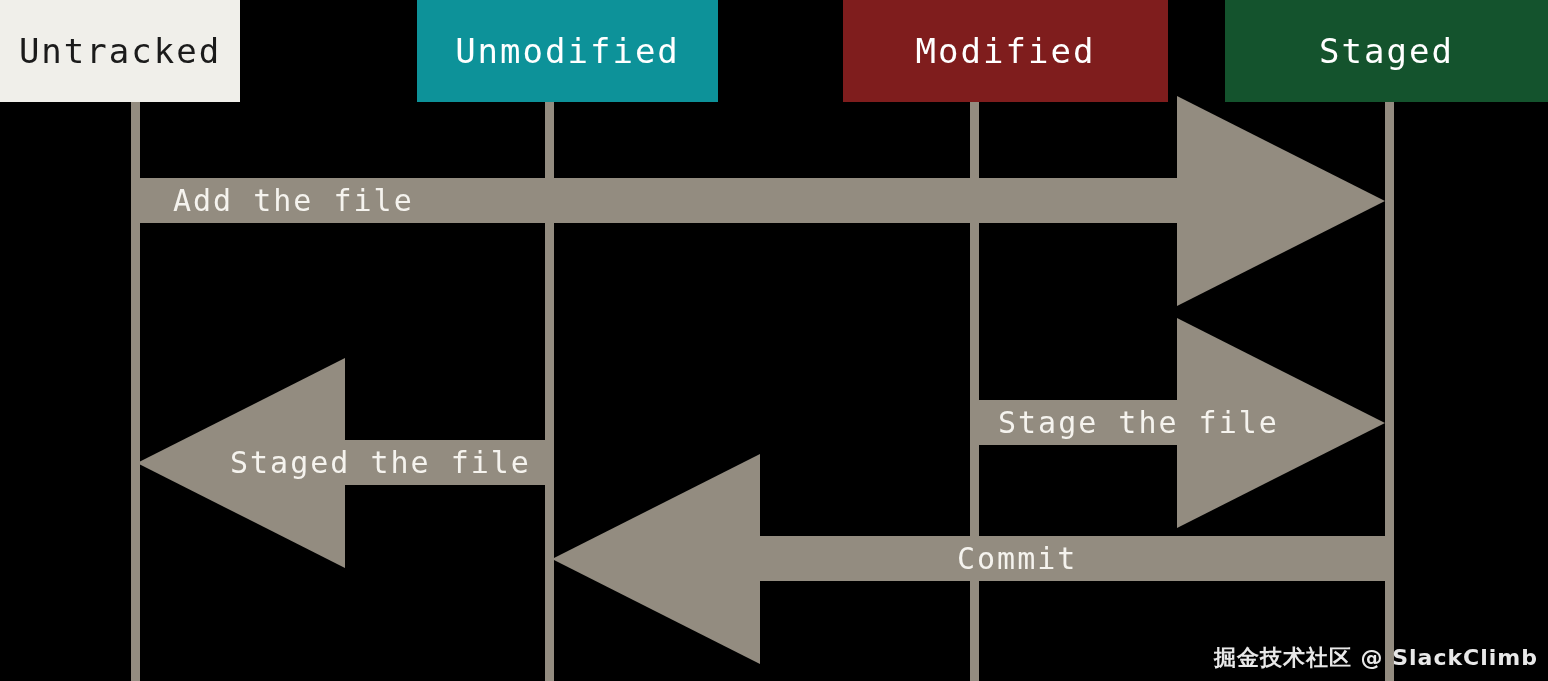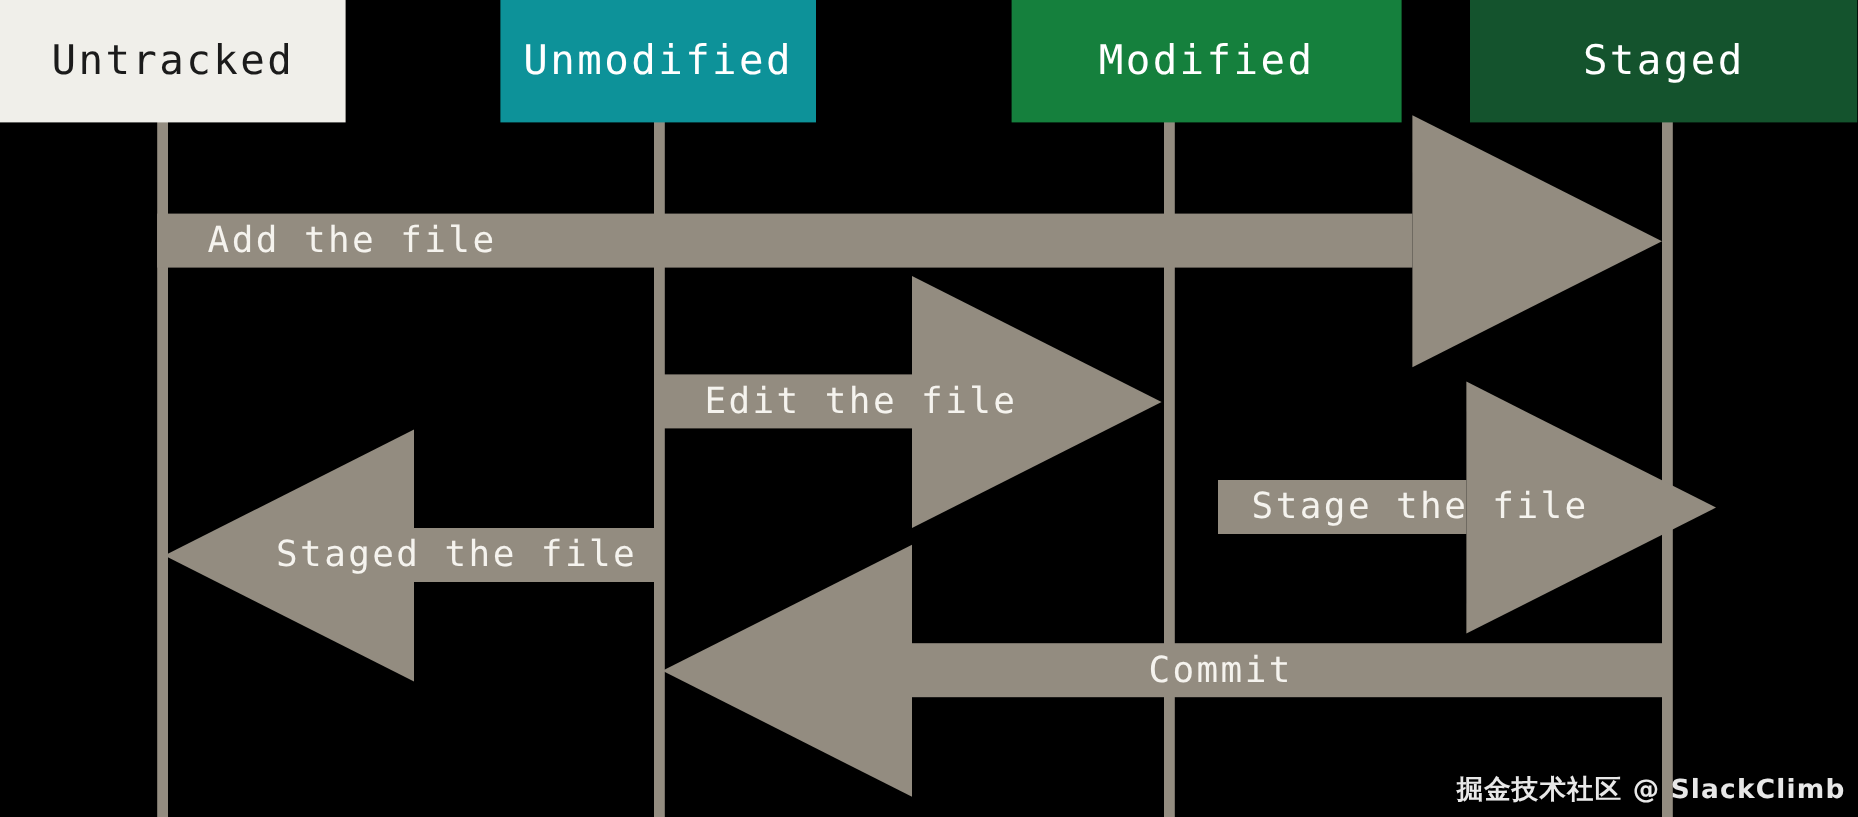--- a/index.html
+++ b/index.html
@@ -28,25 +28,25 @@
     align-items: center;
     justify-content: center;
     box-sizing: border-box;
   }
   .state-box .state-label {
     font-family: "DejaVu Sans Mono", "Liberation Mono", monospace;
     font-size: 34px;
     letter-spacing: 2px;
     white-space: nowrap;
   }
-  #box-untracked  { left: 0px;    width: 288px; background: #F0EFEA; }
+  #box-untracked  { left: 0px;    width: 240px; background: #F0EFEA; }
   #box-untracked  .state-label { color: #1b1b1b; }
-  #box-unmodified { left: 417px;  width: 263px; background: #0D9299; }
+  #box-unmodified { left: 417px;  width: 301px; background: #0D9299; }
   #box-unmodified .state-label { color: #FFFFFF; }
-  #box-modified   { left: 843px;  width: 325px; background: #15803d; }
+  #box-modified   { left: 843px;  width: 325px; background: #7f1d1d; }
   #box-modified   .state-label { color: #FFFFFF; }
   #box-staged     { left: 1225px; width: 323px; background: #14532d; }
   #box-staged     .state-label { color: #FFFFFF; }
 
   
   .lane-line {
     position: absolute;
     width: 9px;
     background: #938C80;
   }
@@ -96,21 +96,21 @@
   #arrow-add .head  { left: 1046px; }
   #arrow-add .arrow-label { left: 42px; }
 
   
   #arrow-edit        { left: 545px; top: 312px; width: 423px; }
   #arrow-edit .shaft { left: 0px; width: 215px; }
   #arrow-edit .head  { left: 215px; }
   #arrow-edit .arrow-label { left: 42px; }
 
   
-  #arrow-stage        { left: 970px; top: 400px; width: 426px; margin-left: 45px; }
+  #arrow-stage        { left: 970px; top: 400px; width: 426px; }
   #arrow-stage .shaft { left: 0px; width: 207px; }
   #arrow-stage .head  { left: 207px; }
   #arrow-stage .arrow-label { left: 28px; }
 
   
   #arrow-remove        { left: 137px; top: 440px; width: 408px; }
   #arrow-remove .shaft { left: 208px; width: 200px; }
   #arrow-remove .head  { left: 0px; }
   #arrow-remove .arrow-label { left: 93px; }
 
@@ -143,25 +143,20 @@
   <div class="lane-line" id="lane-unmodified"></div>
   <div class="lane-line" id="lane-modified"></div>
   <div class="lane-line" id="lane-staged"></div>
 
   <div class="arrow right" id="arrow-add">
     <div class="shaft"></div>
     <div class="head"></div>
     <div class="arrow-label">Add the file</div>
   </div>
 
-  <div class="arrow right" id="arrow-edit">
-    <div class="shaft"></div>
-    <div class="head"></div>
-    <div class="arrow-label">Edit the file</div>
-  </div>
 
   <div class="arrow right" id="arrow-stage">
     <div class="shaft"></div>
     <div class="head"></div>
     <div class="arrow-label">Stage the file</div>
   </div>
 
   <div class="arrow left" id="arrow-remove">
     <div class="shaft"></div>
     <div class="head"></div>

